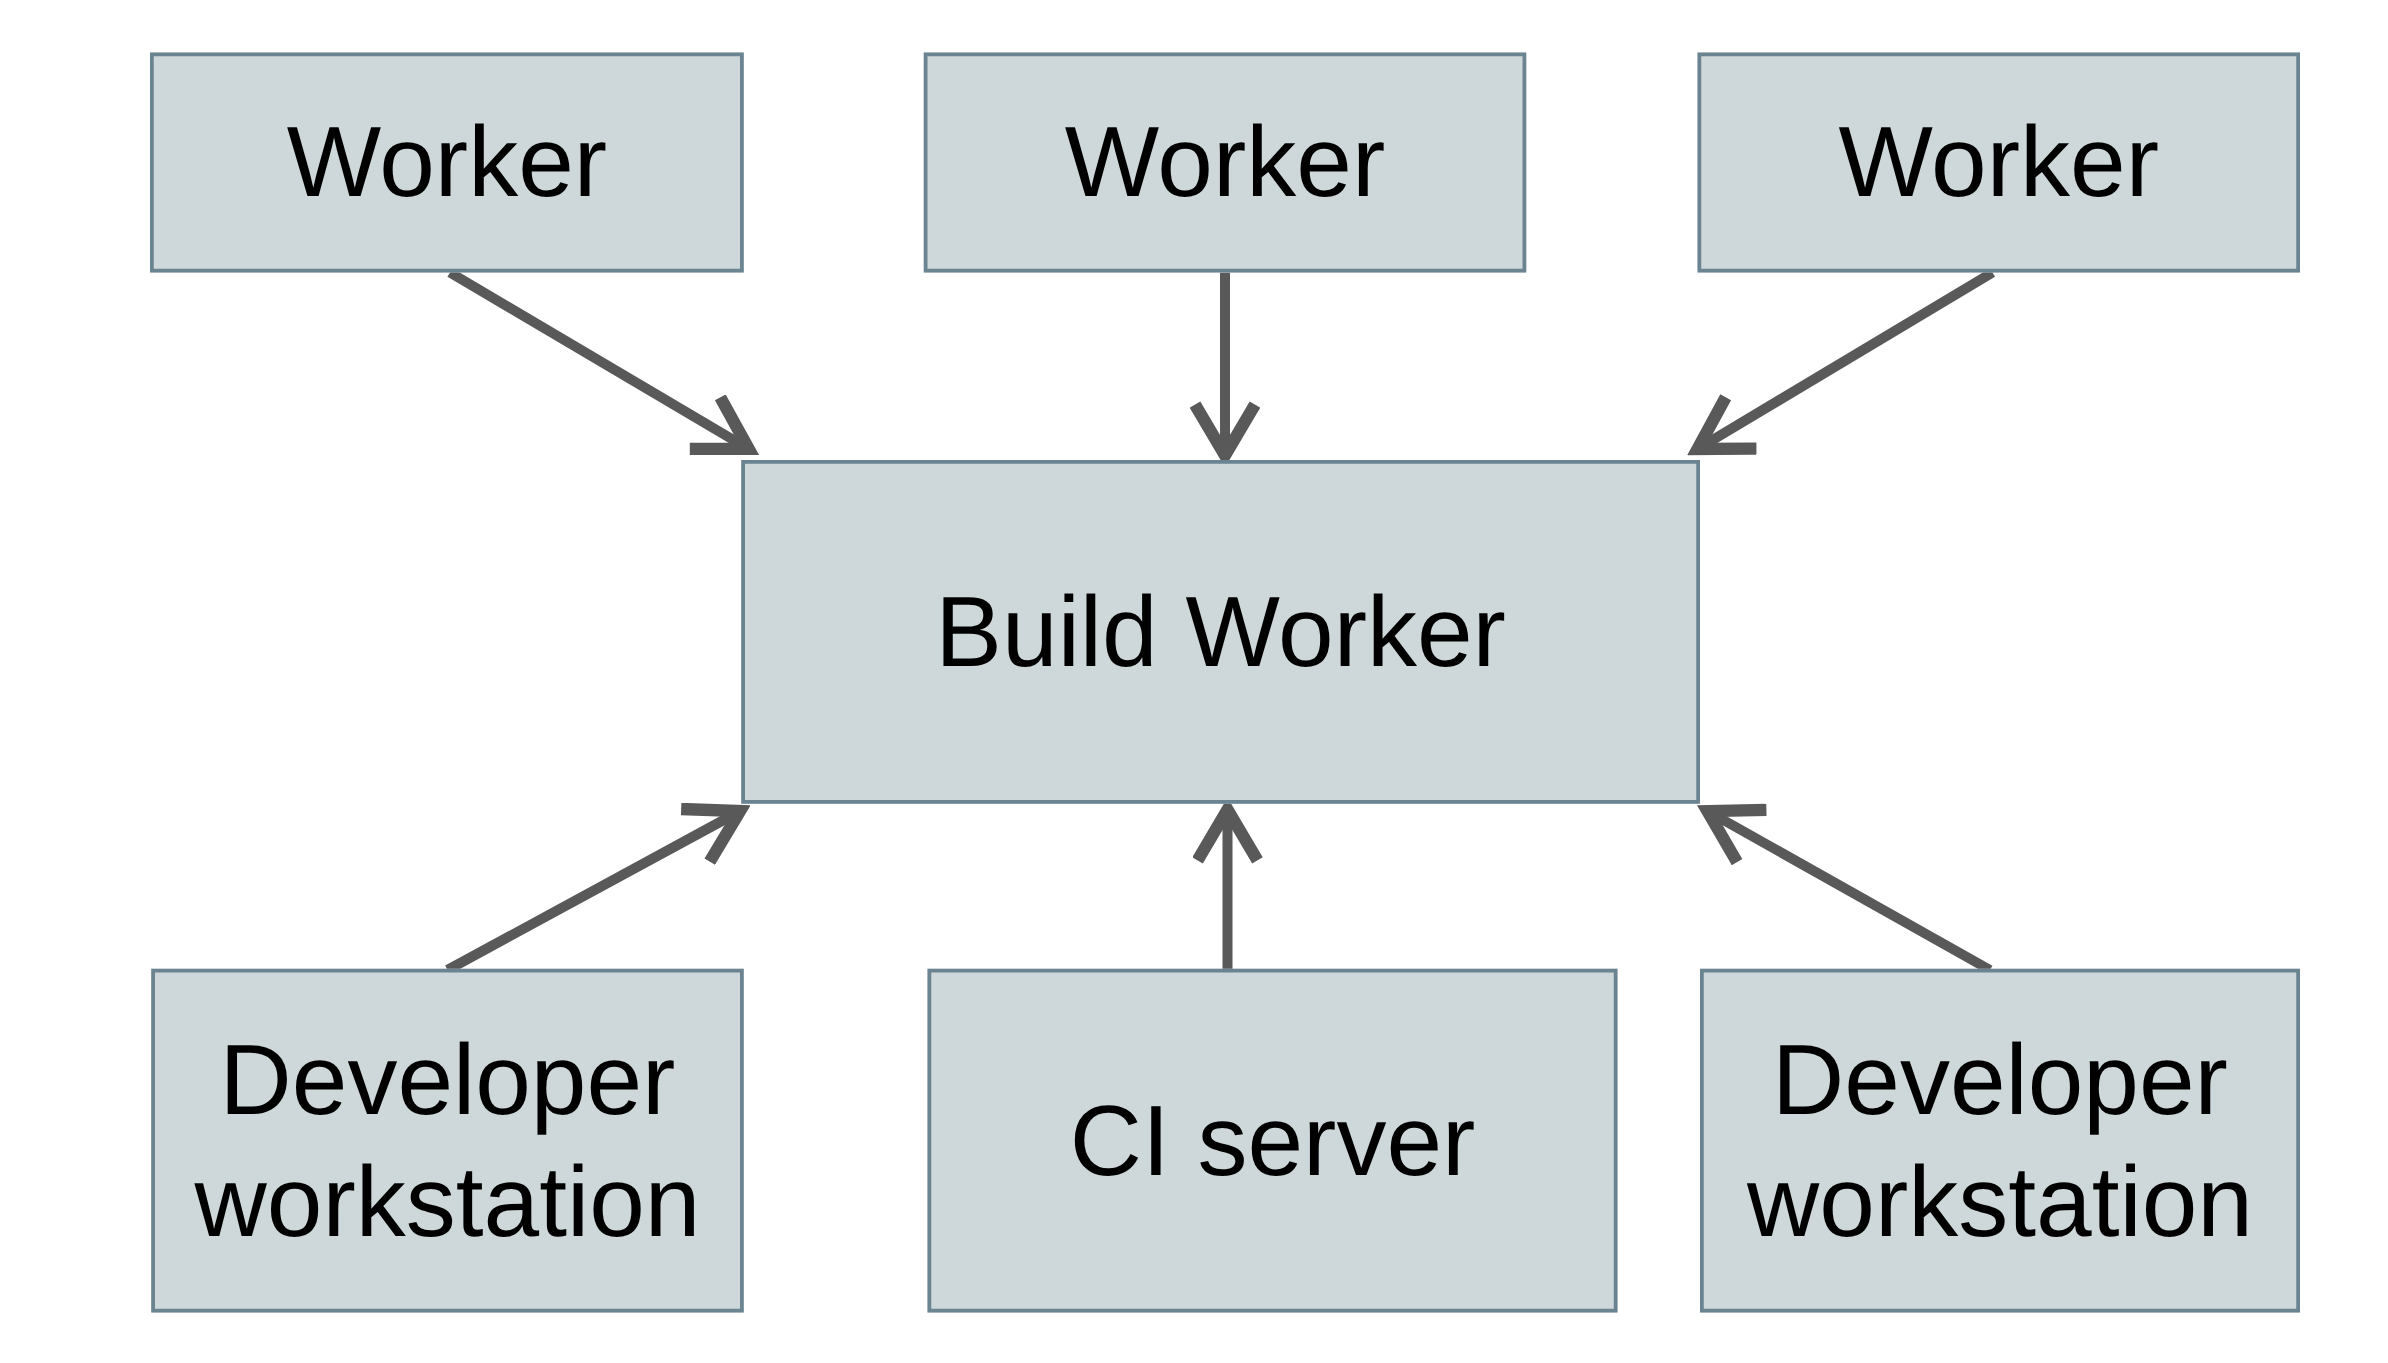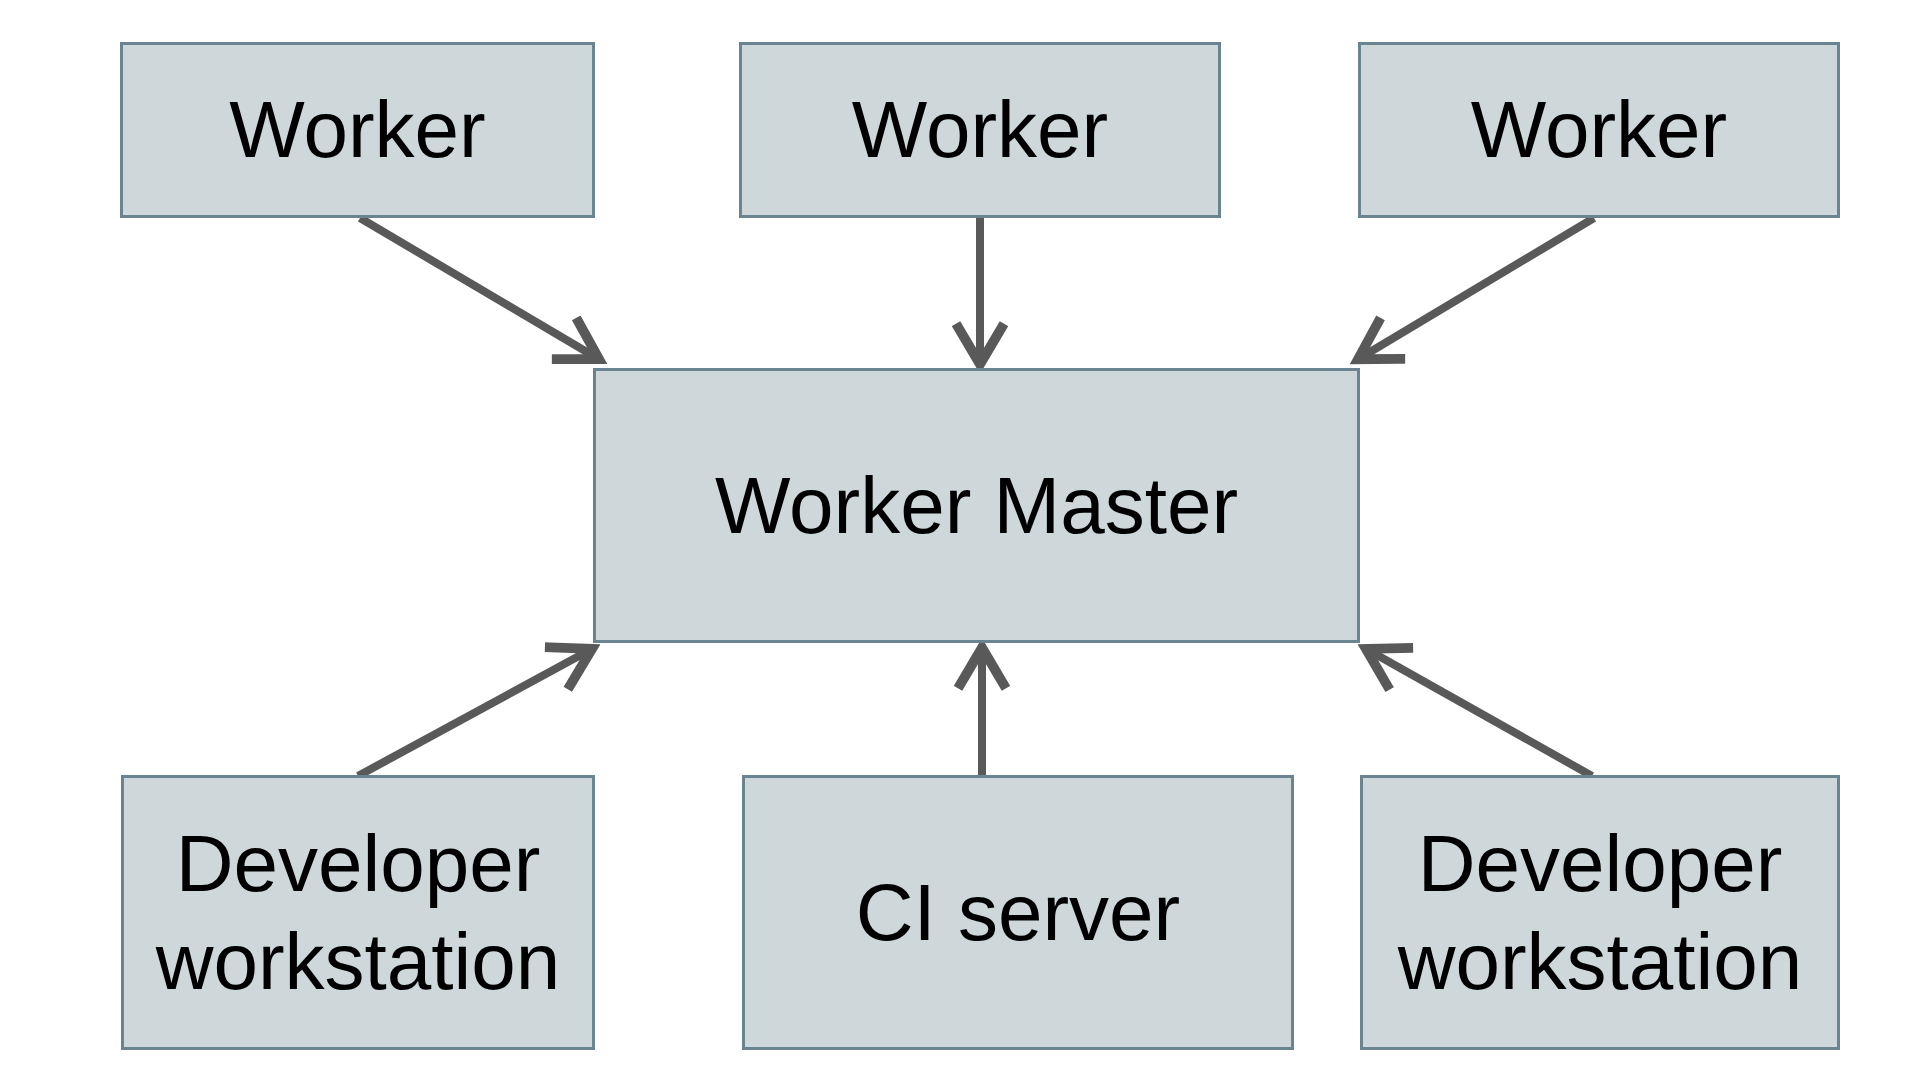--- a/index.html
+++ b/index.html
@@ -74,21 +74,21 @@
 
   <div class="node n1">
     <span class="label">Worker</span>
   </div>
 
   <div class="node n2">
     <span class="label">Worker</span>
   </div>
 
   <div class="node n3">
-    <span class="label">Worker Master</span>
+    <span class="label">Build Worker</span>
   </div>
 
   <div class="node n4">
     <span class="label">Developer workstation</span>
   </div>
 
   <div class="node n5">
     <span class="label">CI server</span>
   </div>
 

